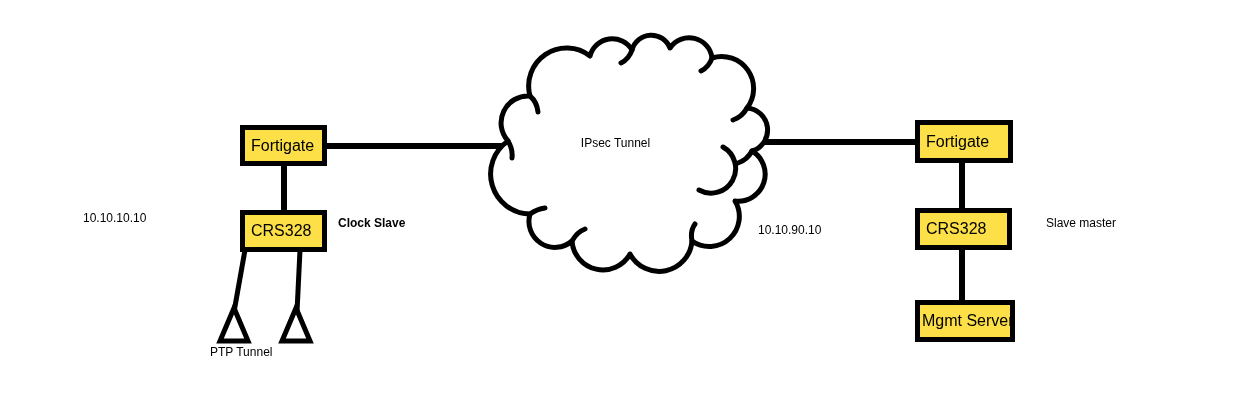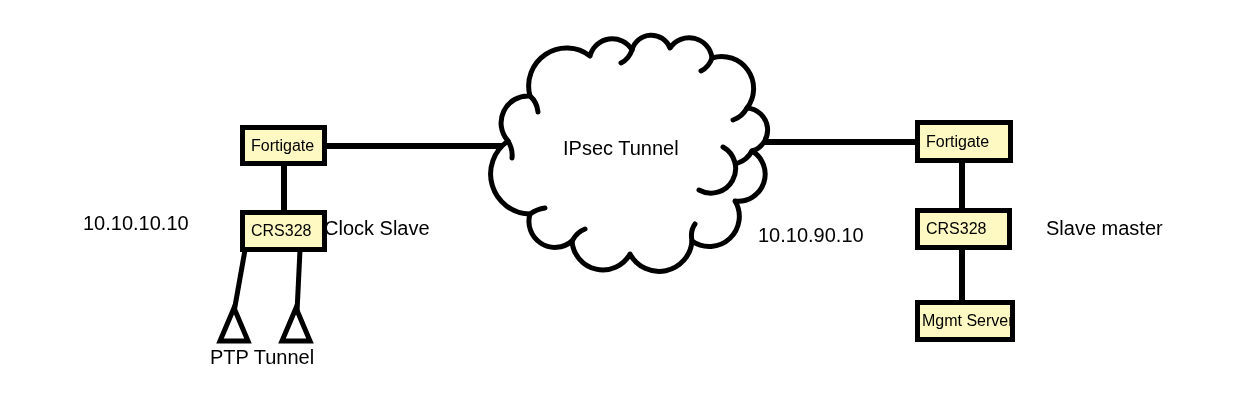--- a/index.html
+++ b/index.html
@@ -14,41 +14,41 @@
   }
   .layer {
     position: absolute;
     left: 0; top: 0;
     width: 1235px; height: 412px;
   }
   .node {
     position: absolute;
     box-sizing: border-box;
     border: 5px solid #000000;
-    background: #fef9c3;
+    background: #fde047;
     display: flex;
     align-items: center;
     padding-left: 6px;
     font-size: 16px;
     white-space: nowrap;
     overflow: hidden;
   }
   .lbl {
     position: absolute;
-    font-size: 20px;
+    font-size: 12px;
     white-space: nowrap;
     line-height: 1.1;
   }
   #box-left-fortigate  { left: 240px; top: 125px; width: 87px;  height: 41px; }
   #box-left-crs328     { left: 240px; top: 210px; width: 87px;  height: 42px; }
   #box-right-fortigate { left: 915px; top: 120px; width: 98px;  height: 43px; }
   #box-right-crs328    { left: 915px; top: 208px; width: 97px;  height: 42px; }
   #box-mgmt-server     { left: 915px; top: 300px; width: 100px; height: 42px; padding-left: 2px; }
   #lbl-left-ip      { left: 83px;   top: 212px; }
-  #lbl-clock-slave  { left: 324px;  top: 217px; }
+  #lbl-clock-slave  { left: 338px;  top: 217px; font-weight: bold; }
   #lbl-right-ip     { left: 758px;  top: 224px; text-align: right; }
   #lbl-clock-master { left: 1046px; top: 217px; }
   #lbl-ptp-devices  { left: 210px;  top: 346px; }
   #lbl-tunnel {
     left: 563px; top: 137px; width: 105px;
     text-align: center;
   }
 </style>
 </head>
 <body>

